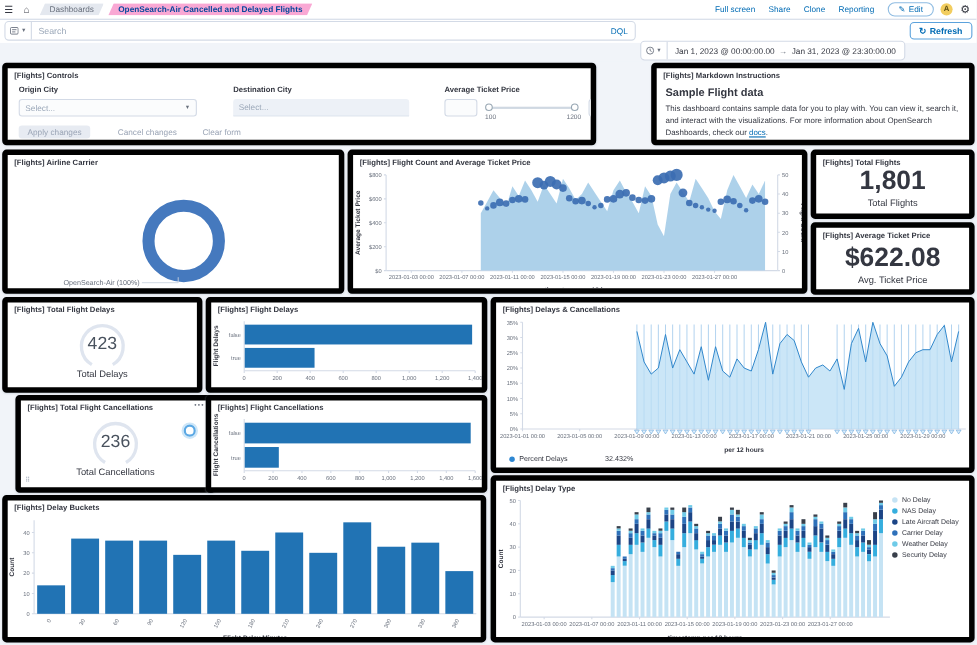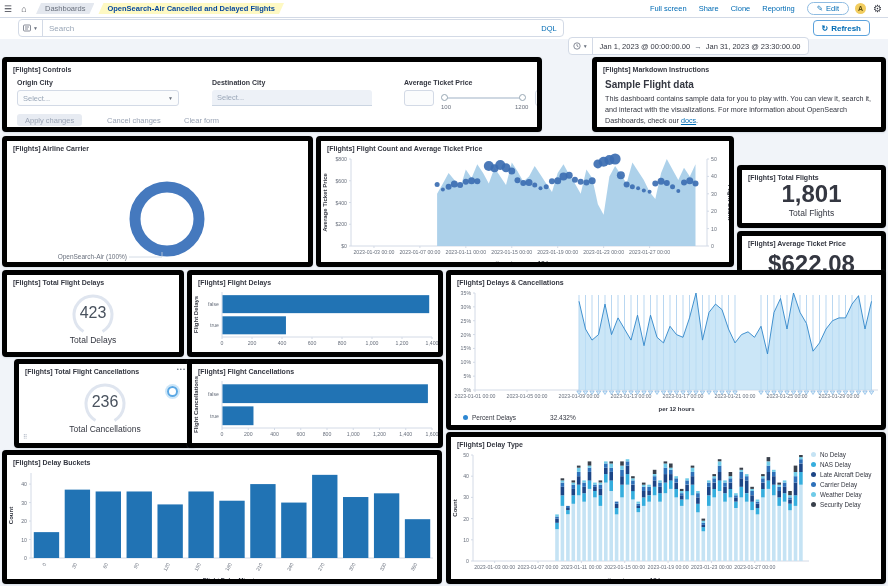--- a/index.html
+++ b/index.html
@@ -2,28 +2,28 @@
 <html><head>
 <meta charset="utf-8">
 <style>
   html,body{margin:0;padding:0;background:#eef1f7;}
   #app{position:relative;width:888px;height:586px;background:#f1f4f9;font-family:"Liberation Sans",sans-serif;overflow:hidden;}
   
   .topnav{position:absolute;top:0;left:0;right:0;height:17px;background:#fff;border-bottom:1px solid #d3dae6;display:flex;align-items:center;z-index:5;}
   .navicon{width:16px;text-align:center;color:#343741;font-size:9px;cursor:pointer;}
   .crumb{font-size:7.5px;padding:1px 9px;margin-left:4px;clip-path:polygon(5px 0,100% 0,calc(100% - 5px) 100%,0 100%);}
   .crumb.root{background:#e4e8ef;color:#69707d;}
-  .crumb.active{background:#fef9c3;color:#07489c;font-weight:700;}
+  .crumb.active{background:#f9a8d4;color:#07489c;font-weight:700;}
   .nav-spacer{flex:1;}
   .navlink{font-size:7.5px;color:#006bb4;margin:0 6px;cursor:pointer;white-space:nowrap;}
   .editbtn{font-size:7.5px;color:#006bb4;border:1px solid #8fbce2;border-radius:10px;padding:1px 9px;margin:0 6px;background:#fff;display:flex;align-items:center;gap:3px;cursor:pointer;}
   .avatar{width:11px;height:11px;border-radius:50%;background:#f2cd5f;color:#5c4d12;font-size:7px;font-weight:700;display:flex;align-items:center;justify-content:center;margin-right:7px;}
   .gear{font-size:10px;color:#343741;margin-right:6px;}
   
-  .querybar{position:absolute;top:17px;left:0;right:0;height:22px;background:#fff;display:flex;align-items:center;padding:0 18px;box-sizing:border-box;gap:4px;}
+  .querybar{position:absolute;top:17px;left:0;right:0;height:22px;background:#fff;display:flex;align-items:center;padding:0 4px;box-sizing:border-box;gap:4px;}
   .searchbox{flex:1;height:16px;border:1px solid #d3dae6;border-radius:4px;display:flex;align-items:center;background:#fff;}
   .sq-addon{display:flex;align-items:center;gap:2px;padding:0 4px;border-right:1px solid #d3dae6;height:100%;color:#69707d;}
   .chev{font-size:5px;color:#69707d;}
   .search-ph{flex:1;font-size:8px;color:#9aa7b8;padding-left:6px;}
   .dql{font-size:7.5px;color:#006bb4;padding:0 6px;font-weight:400;}
   .datebox{height:16px;border:1px solid #d3dae6;border-radius:4px;display:flex;align-items:center;background:#fff;margin-top:36px;}
   .clockseg{display:flex;align-items:center;gap:2px;padding:0 4px;border-right:1px solid #d3dae6;height:100%;color:#69707d;}
   .dates{display:flex;align-items:center;gap:4px;padding:0 7px;font-size:7.5px;color:#343741;white-space:nowrap;}
   .date-arrow{color:#69707d;}
   .refreshbtn{height:16px;border:1px solid #5ba2dc;border-radius:4px;background:#fff;color:#006bb4;font-size:8px;font-weight:700;display:flex;align-items:center;gap:3px;padding:0 8px;cursor:pointer;}
@@ -31,21 +31,21 @@
   .filterbar{position:absolute;top:39px;left:0;right:0;height:17px;background:#fff;display:flex;align-items:center;padding:0 5px;gap:5px;border-bottom:1px solid #e3e8f0;}
   .fpill{height:11px;border:1px solid #c9d3df;border-radius:3px;background:#fff;display:flex;align-items:center;gap:4px;padding:0 5px;font-size:7px;color:#343741;box-shadow:0 .5px 1px rgba(152,162,179,.3);}
   .fpill .x{color:#69707d;font-size:7px;cursor:pointer;}
   .addfilter{font-size:7.5px;color:#006bb4;cursor:pointer;}
   
   .dash{position:absolute;top:56px;left:0;right:0;bottom:0;background:#f1f4f9;}
   .panel{position:absolute;background:#fff;border:5px solid #000000;border-radius:4px;box-sizing:border-box;box-shadow:0 .5px 1.5px rgba(152,162,179,.25);overflow:hidden;}
   .ptitle{font-size:7px;font-weight:700;color:#343741;padding:4px 6px 1px;white-space:nowrap;}
   svg text{font-family:"Liberation Sans",sans-serif;}
   
-  .metric{display:flex;flex-direction:column;align-items:center;justify-content:flex-start;margin-top:29px;}
+  .metric{display:flex;flex-direction:column;align-items:center;justify-content:flex-start;}
   .metric-num{font-size:24px;font-weight:700;color:#343741;line-height:1;text-align:center;}
   .metric-cap{font-size:8.5px;color:#343741;margin-top:2px;text-align:center;}
   .gauge-wrap{position:relative;width:56px;height:42px;margin:4px auto 0;}
   .gauge-num{position:absolute;left:0;right:0;top:13px;text-align:center;font-size:16px;color:#49525e;}
   
   .ctl-label{position:absolute;font-size:7px;font-weight:700;color:#343741;}
   .ctl-select{position:absolute;height:16px;border:1px solid #d3dae6;border-radius:3px;background:#fbfcfd;display:flex;align-items:center;justify-content:space-between;padding:0 5px;font-size:7.5px;color:#9aa7b8;box-sizing:border-box;}
   .ctl-filled{position:absolute;height:16px;background:#edf1f7;border-bottom:1px solid #cbd5e2;border-radius:3px 3px 0 0;display:flex;align-items:center;padding:0 5px;font-size:7.5px;color:#9aa7b8;box-sizing:border-box;}
   .ctl-numbox{position:absolute;height:16px;width:30px;border:1px solid #d3dae6;border-radius:3px;background:#fbfcfd;box-sizing:border-box;}
   .slider-track{position:absolute;height:1.5px;background:#cfd8e2;}

